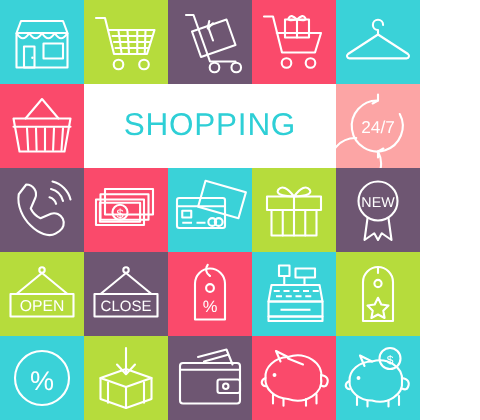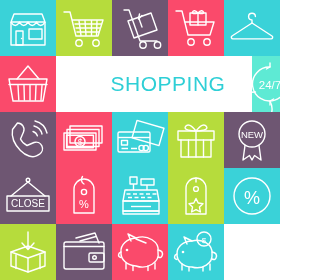--- a/index.html
+++ b/index.html
@@ -133,21 +133,21 @@
           <path d="M9 28.5 L47 28.5"></path>
           <path d="M18 29.5 L18.8 44 M24 29.5 L24.4 44 M30 29.5 L30 44 M36 29.5 L35.4 44 M42 29.5 L41 44"></path>
         </g>
       </svg>
     </div>
 
     <div class="cell" style="background: rgb(255, 255, 255);"></div>
     <div class="cell" style="background: rgb(255, 255, 255);"></div>
     <div class="cell" style="background: rgb(255, 255, 255);"></div>
 
-    <div class="cell" style="background: #5eead4; margin-left: 18px;">
+    <div class="cell" style="background: #fca5a5;">
       <svg width="56" height="56" viewBox="0 0 56 56">
         <g fill="none" stroke="#fff" stroke-width="1.4" stroke-linejoin="round" stroke-linecap="round">
           <path d="M42.5 20 A17 17 0 1 1 28 11"></path>
           <path d="M13.5 36 A17 17 0 1 0 28 45"></path>
           <path d="M28 7 L28 11 L24.4 13"></path>
           <path d="M28 49 L28 45 L31.6 43"></path>
         </g>
         <text class="lbl" x="28" y="32.5" text-anchor="middle" font-size="11.5">24/7</text>
       </svg>
     </div>
@@ -205,20 +205,30 @@
     <div class="cell" style="background: rgb(110, 86, 114); text-align: center;">
       <svg width="56" height="56" viewBox="0 0 56 56">
         <g fill="none" stroke="#fff" stroke-width="1.4" stroke-linejoin="round" stroke-linecap="round">
           <circle cx="28" cy="22" r="13"></circle>
           <path d="M21 33.5 L19 48 L25.5 43.5 L28 48 L30.5 43.5 L37 48 L35 33.5"></path>
         </g>
         <text class="lbl" x="28" y="26" text-anchor="middle" font-size="9.5">NEW</text>
       </svg>
     </div>
 
+    <div class="cell" style="background: rgb(182, 220, 60);">
+      <svg width="56" height="56" viewBox="0 0 56 56">
+        <g fill="none" stroke="#fff" stroke-width="1.4" stroke-linejoin="round" stroke-linecap="round">
+          <circle cx="28" cy="12" r="1.8"></circle>
+          <path d="M28 14 L11 28 M28 14 L45 28"></path>
+          <rect x="7" y="28" width="42" height="15"></rect>
+        </g>
+        <text class="lbl" x="28" y="39" text-anchor="middle" font-size="10.5">OPEN</text>
+      </svg>
+    </div>
 
     <div class="cell" style="background: rgb(110, 86, 114); text-decoration: underline;">
       <svg width="56" height="56" viewBox="0 0 56 56">
         <g fill="none" stroke="#fff" stroke-width="1.4" stroke-linejoin="round" stroke-linecap="round">
           <circle cx="28" cy="12" r="1.8"></circle>
           <path d="M28 14 L11 28 M28 14 L45 28"></path>
           <rect x="7" y="28" width="42" height="15"></rect>
         </g>
         <text class="lbl" x="28" y="39" text-anchor="middle" font-size="10">CLOSE</text>
       </svg>
@@ -320,17 +330,17 @@
           <circle cx="15" cy="28" r="1.3" fill="#fff" stroke="none"></circle>
           <path d="M9 30 q-2.5 1 -2.5 3 q0 2 2.5 2.5"></path>
           <circle cx="36" cy="15" r="7"></circle>
         </g>
         <text class="lbl" x="36" y="18.5" text-anchor="middle" font-size="8">$</text>
       </svg>
     </div>
 
   </div>
 
-  <div class="banner" style="background: rgb(255, 255, 255); padding-left: 28px;">
+  <div class="banner" style="background: rgb(255, 255, 255);">
     <span class="banner-text" style="color: rgb(46, 207, 214);">SHOPPING</span>
   </div>
 
 </div>
 
 </body></html>

